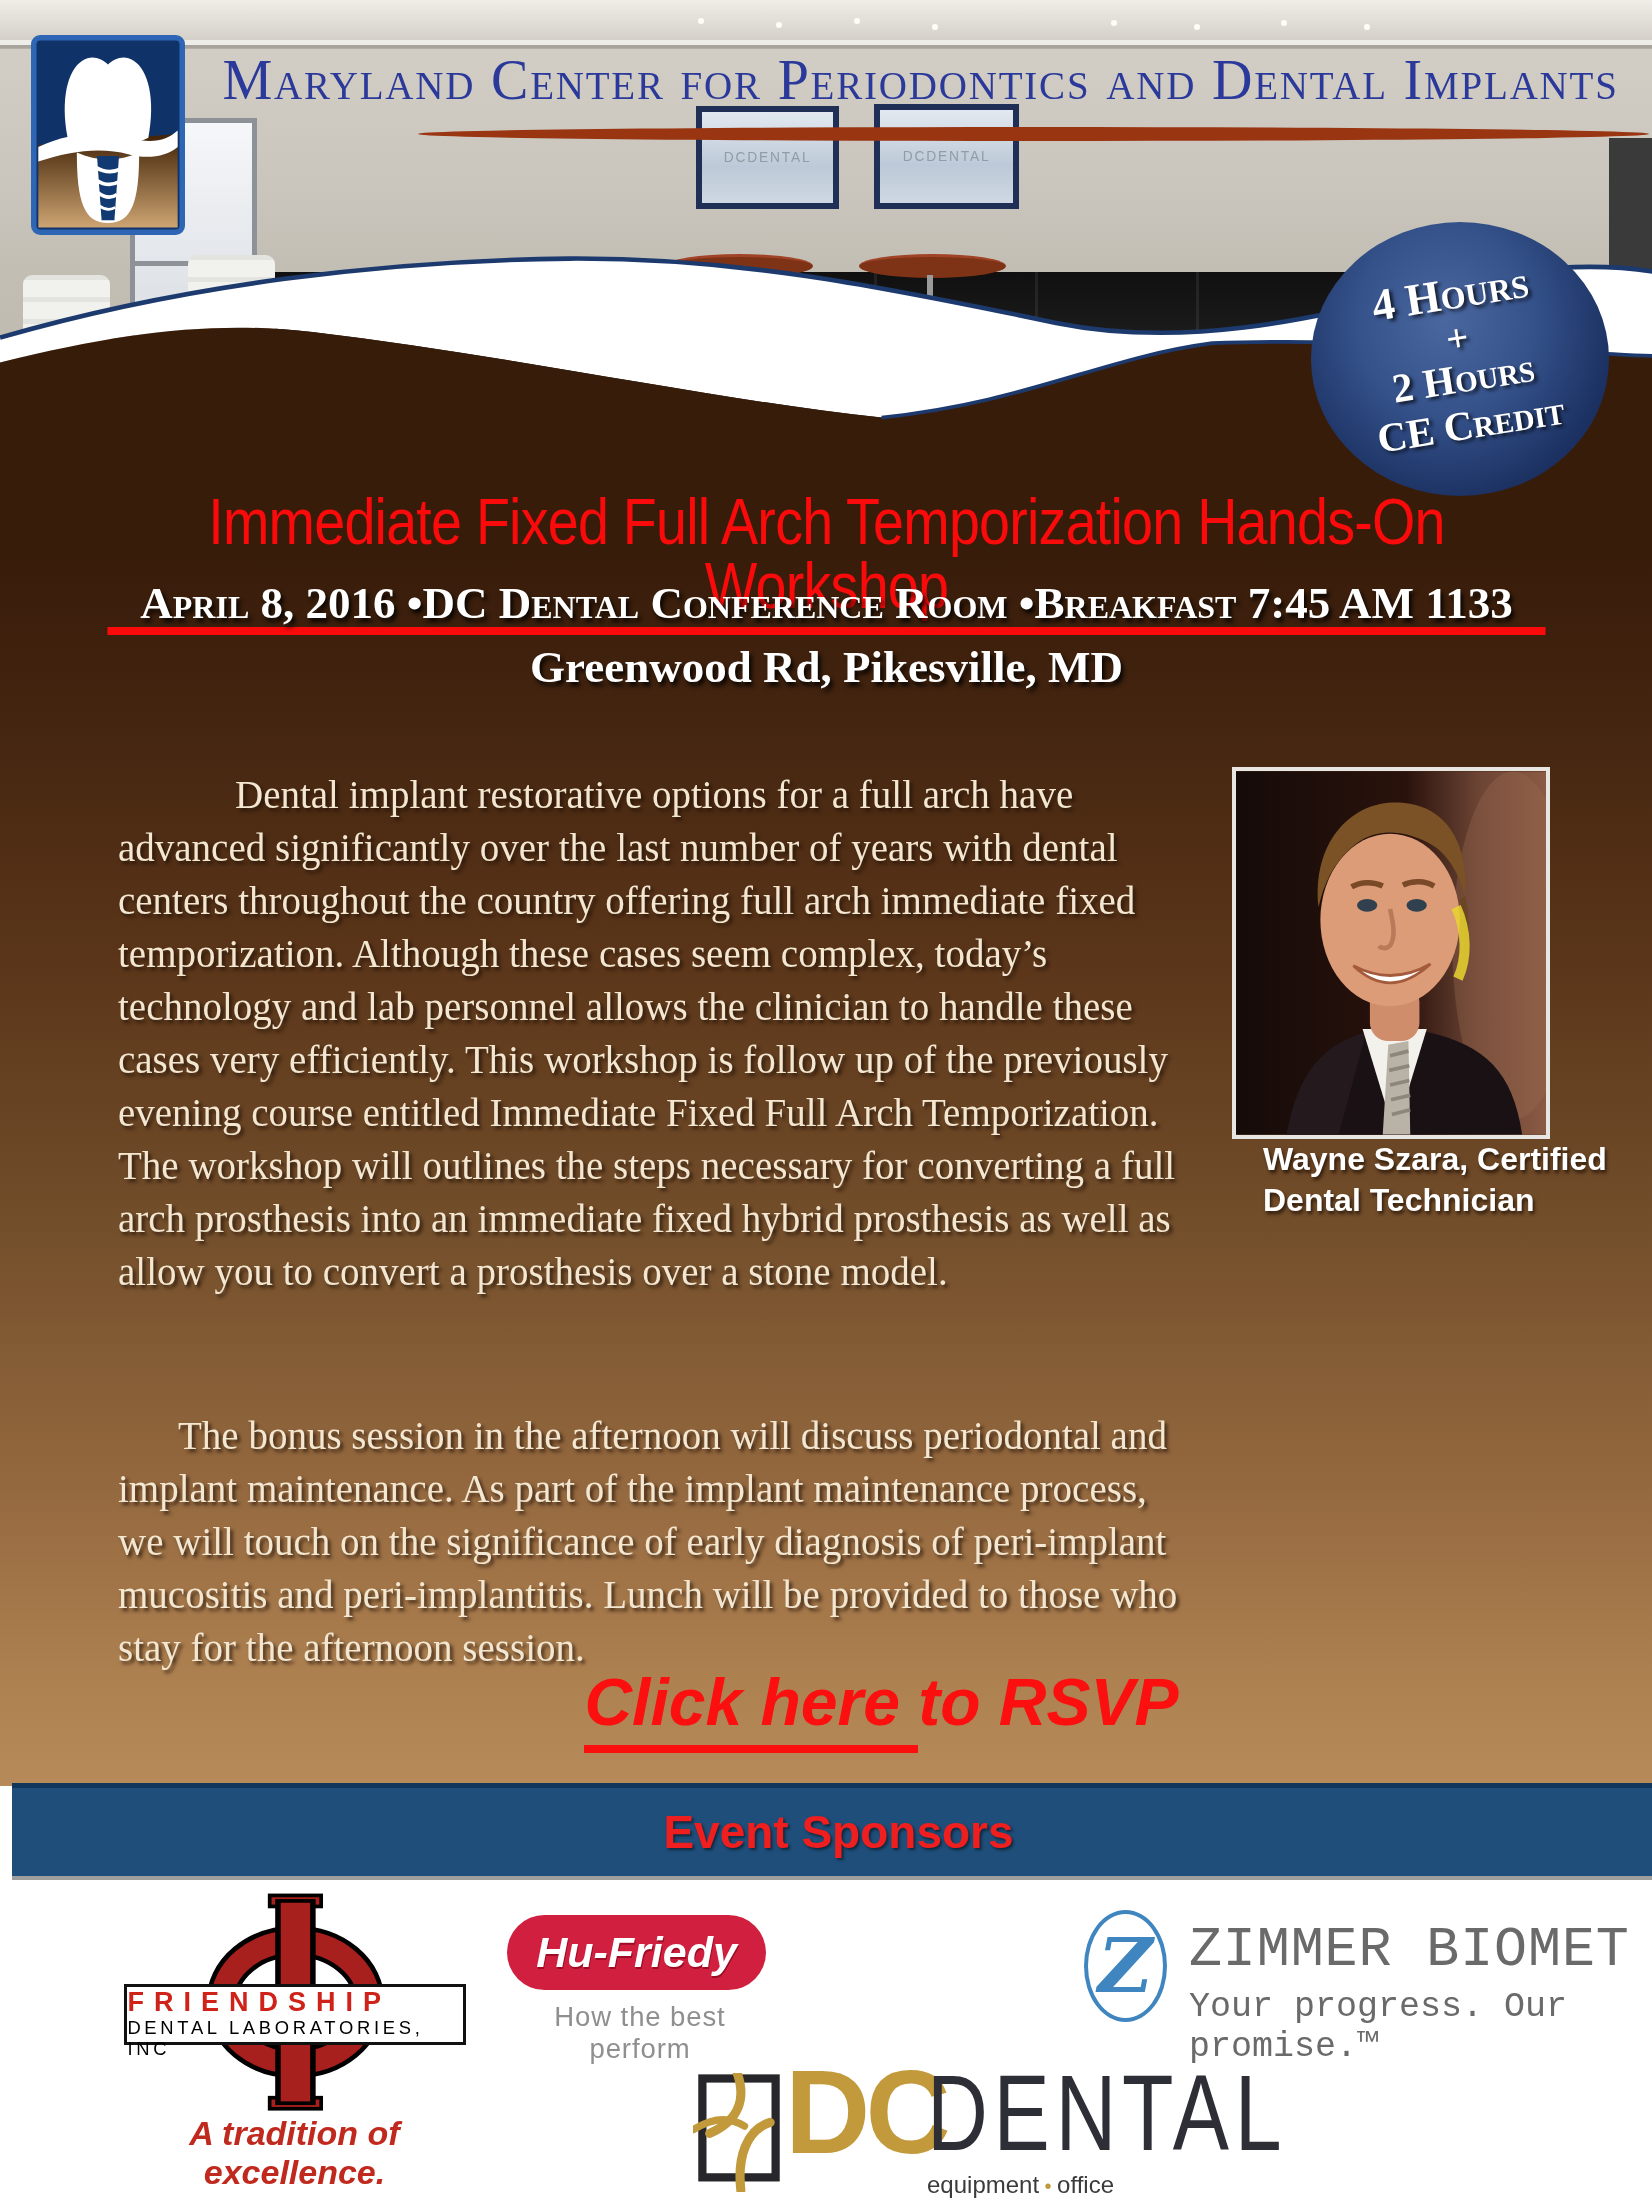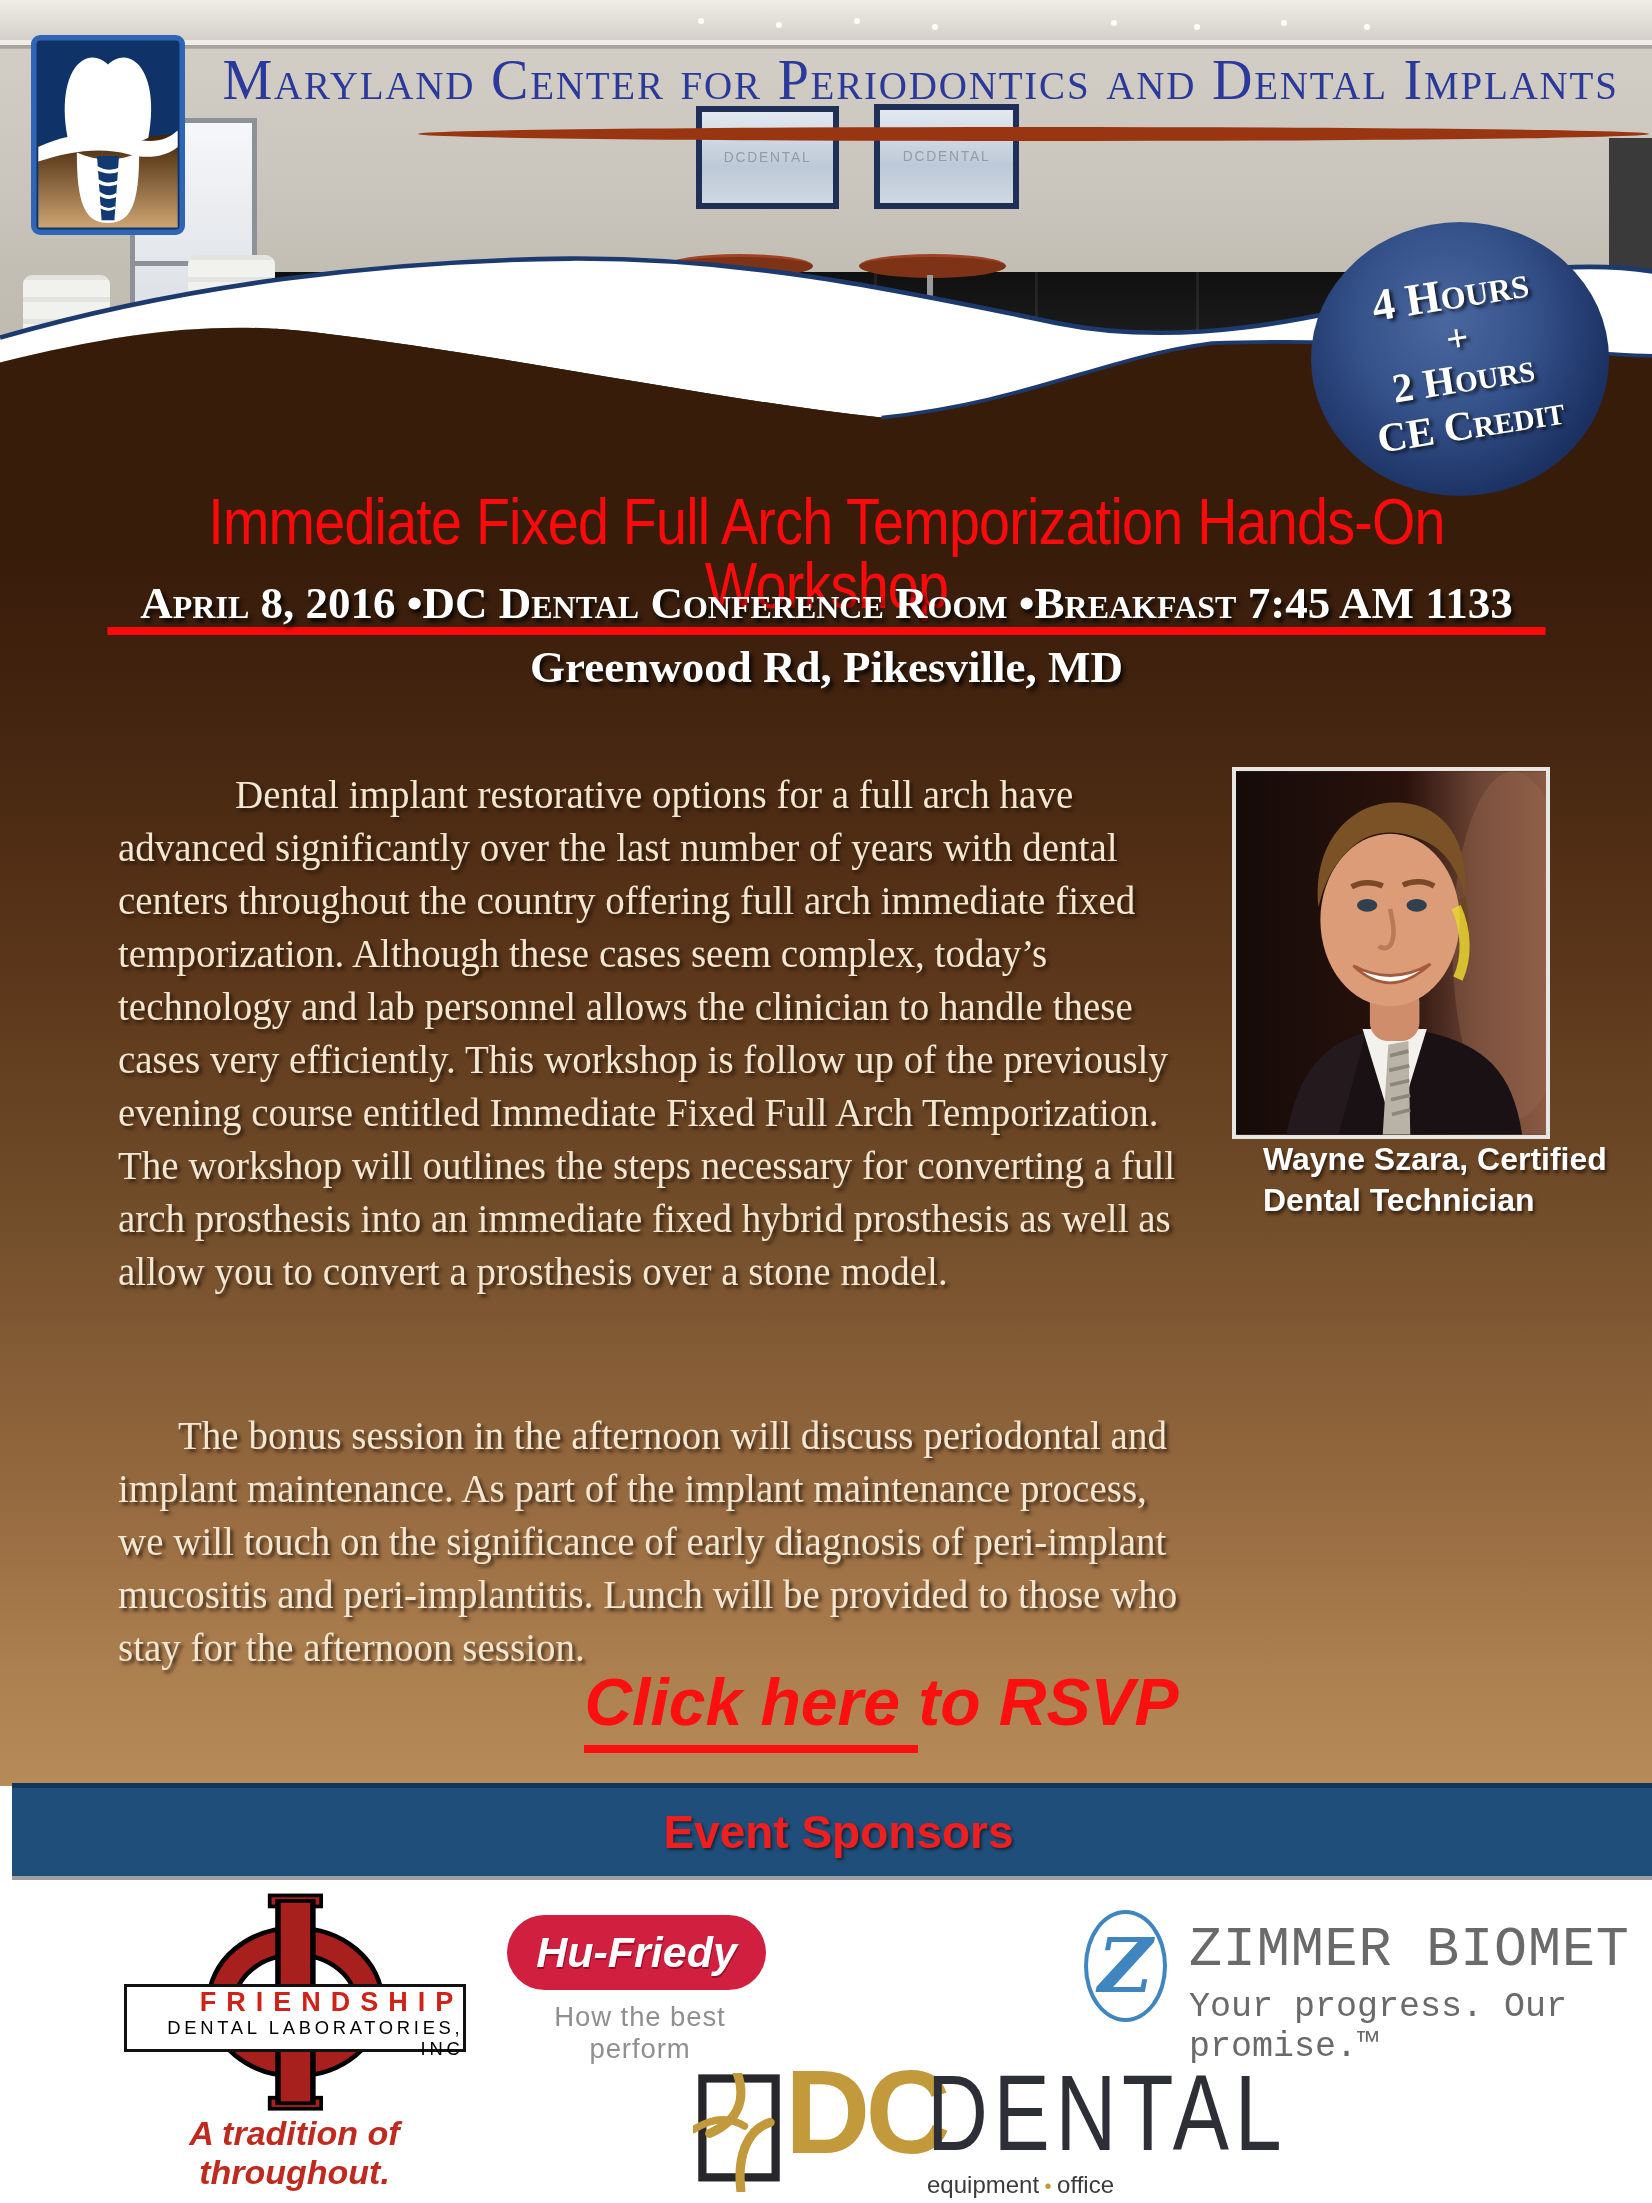--- a/index.html
+++ b/index.html
@@ -79,22 +79,22 @@
   
   .sponsor-band{position:absolute;left:12px;top:1783px;width:1653px;height:97px;z-index:4;background:#1e4e79;
                 border-top:5.5px solid #10365c;border-bottom:4.6px solid #9e9e9e;box-sizing:border-box;
                 display:flex;align-items:center;justify-content:center;}
   .sponsor-band span{font-family:"Liberation Sans",sans-serif;font-weight:bold;font-size:46px;color:#f01f1f;
                      text-shadow:1.8px 1.8px 2.8px rgba(0,0,0,.5);}
 
   
   .friendship{position:absolute;left:106px;top:1888px;width:377px;height:303px;z-index:4;}
   .friendship svg{position:absolute;left:0;top:0;}
-  .f-box{position:absolute;left:18.4px;top:96px;width:342px;height:68px;background:#ffffff;border:3.7px solid #111;
-         box-sizing:border-box;text-align:right;font-family:"Liberation Sans",sans-serif;}
+  .f-box{position:absolute;left:18.4px;top:96px;width:342px;height:61px;background:#ffffff;border:3.7px solid #111;
+         box-sizing:border-box;text-align:left;font-family:"Liberation Sans",sans-serif;}
   .f-name{font-size:27px;font-weight:bold;color:#cf2218;letter-spacing:10px;line-height:30px;}
   .f-sub{font-size:18.4px;color:#000000;letter-spacing:3.7px;line-height:21px;}
   .f-tag{position:absolute;left:0;top:226px;width:377px;text-align:center;font-family:"Liberation Sans",sans-serif;
          font-style:italic;font-weight:bold;font-size:34px;color:#c02a1e;}
 
   .hufriedy{position:absolute;left:507px;top:1915px;width:266px;z-index:4;text-align:center;}
   .hf-pill{width:259px;height:75px;background:#d11f40;border-radius:39px;display:flex;align-items:center;justify-content:center;}
   .hf-pill span{font-family:"Liberation Sans",sans-serif;font-style:italic;font-weight:bold;font-size:43px;color:#fff;
                 text-shadow:0.9px 1.8px 0 rgba(120,0,20,.6);}
   .hf-tag{margin-top:11px;font-family:"Liberation Sans",sans-serif;font-size:27.5px;color:#8f8f8f;letter-spacing:0.9px;}
@@ -251,21 +251,21 @@
       <rect x="178" y="228" width="56" height="12" fill="#a8201d" stroke="#000" stroke-width="4"></rect>
       <ellipse cx="206" cy="124" rx="80" ry="66" fill="none" stroke="#000" stroke-width="34"></ellipse>
       <ellipse cx="206" cy="124" rx="80" ry="66" fill="none" stroke="#a8201d" stroke-width="24"></ellipse>
       <rect x="184" y="12" width="44" height="224" fill="#000"></rect>
       <rect x="190" y="16" width="32" height="216" fill="#a8201d"></rect>
     </svg>
     <div class="f-box">
       <div class="f-name">FRIENDSHIP</div>
       <div class="f-sub">DENTAL LABORATORIES, INC</div>
     </div>
-    <div class="f-tag">A tradition of throughout.</div>
+    <div class="f-tag">A tradition of excellence.</div>
   </div>
 
   <div class="hufriedy">
     <div class="hf-pill">
       <span>Hu-Friedy</span>
     </div>
     <div class="hf-tag">How the best perform</div>
   </div>
 
   <div class="zimmer">

